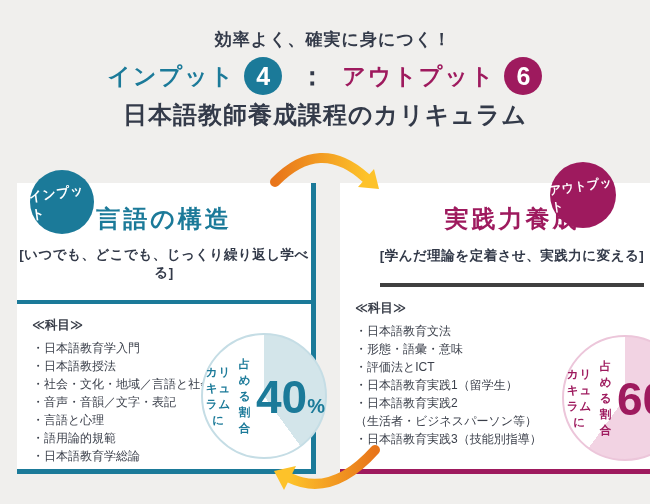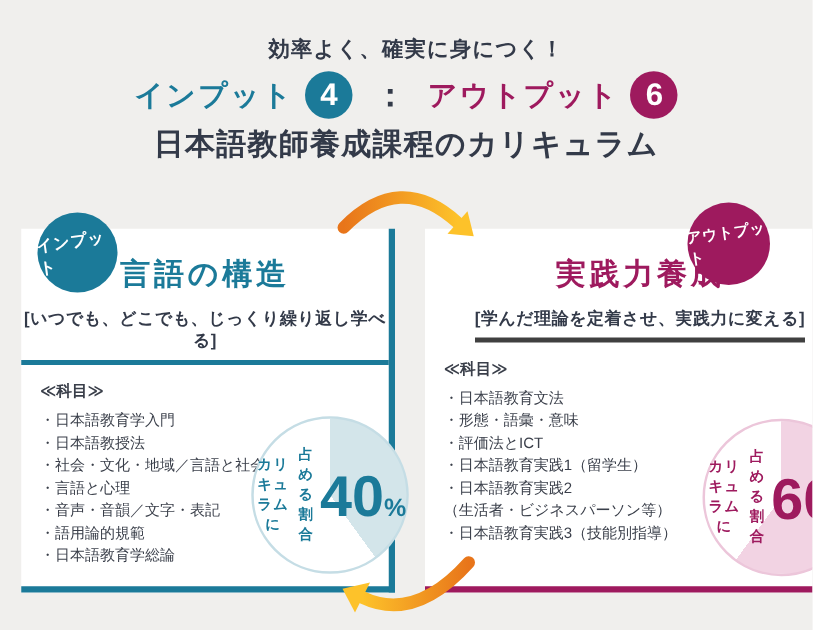--- a/index.html
+++ b/index.html
@@ -38,21 +38,21 @@
   
   .card { position:absolute; top:183px; height:291px; background:#ffffff; }
   .card-left  { left:17px;  width:299px; border-right:5px solid #1b7a99; border-bottom:5px solid #1b7a99; }
   .card-right { left:340px; width:349px; border-right:5px solid #9e1a5e; border-bottom:5px solid #9e1a5e; }
   .card-title { margin-top:20px; text-align:center; font-size:24px; font-weight:bold; letter-spacing:3px; }
   .card-left  .card-title { color:#1b7a99; }
   .card-right .card-title { color:#9e1a5e; }
   .bracket-wrap { text-align:center; margin-top:11px; }
   .bracket {
     display:inline-block; font-size:13.5px; font-weight:bold;
-    color:#333a49; padding-bottom:6px; letter-spacing:0.5px;
+    color:#333a49; padding-bottom:18px; letter-spacing:0.5px;
   }
   .card-left  .bracket { border-bottom:4px solid #1b7a99; }
   .card-right .bracket { border-bottom:4px solid #404040; }
   .subjects-header { margin:13px 0 5px 15px; font-size:12.5px; color:#3a3f4a; font-weight:bold; }
   .subjects { margin-left:15px; font-size:12px; color:#3a3f4a; line-height:18px; }
   .subject-line { white-space:nowrap; }
   
   .pie {
     position:absolute; width:126px; height:126px; border-radius:50%;
     display:flex; flex-direction:row; align-items:center; justify-content:center;
@@ -130,22 +130,22 @@
   <div class="card card-left">
     <div class="card-title">言語の構造</div>
     <div class="bracket-wrap">
       <span class="bracket">[いつでも、どこでも、じっくり繰り返し学べる]</span>
     </div>
     <div class="subjects-header">≪科目≫</div>
     <div class="subjects">
       <div class="subject-line">・日本語教育学入門</div>
       <div class="subject-line">・日本語教授法</div>
       <div class="subject-line">・社会・文化・地域／言語と社会</div>
+      <div class="subject-line">・音声・音韻／文字・表記</div>
       <div class="subject-line">・言語と心理</div>
-      <div class="subject-line">・音声・音韻／文字・表記</div>
       <div class="subject-line">・語用論的規範</div>
       <div class="subject-line">・日本語教育学総論</div>
     </div>
     <div class="pie" style="background: conic-gradient(rgb(211, 229, 234) 0%, rgb(211, 229, 234) 40%, rgb(255, 255, 255) 40%, rgb(255, 255, 255) 100%);">
       <div class="pie-label">カリキュラムに</div>
       <div class="pie-label">占める割合</div>
       <div class="pie-value-row">
         <span class="pie-value">40</span><span class="pie-unit">%</span>
       </div>
     </div>

